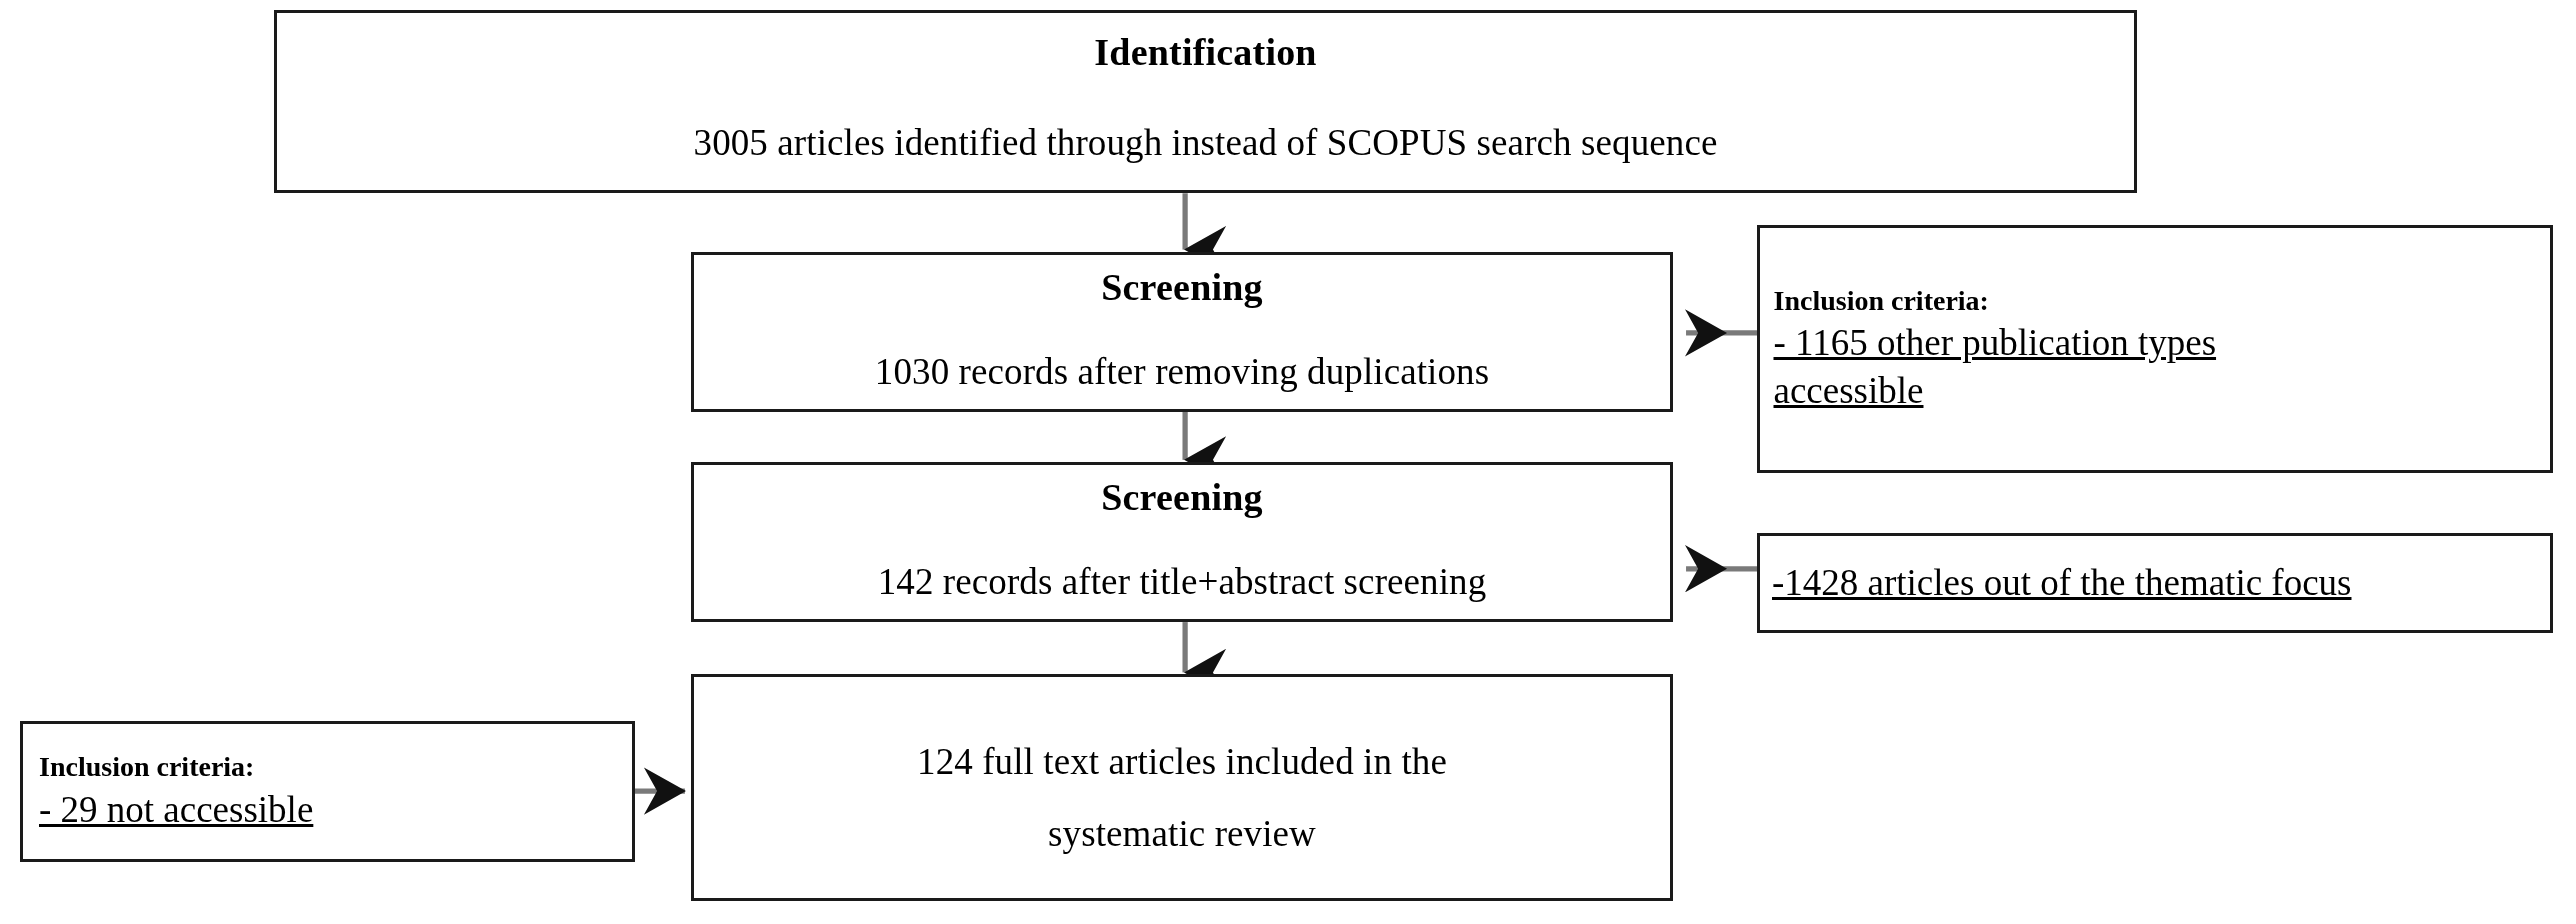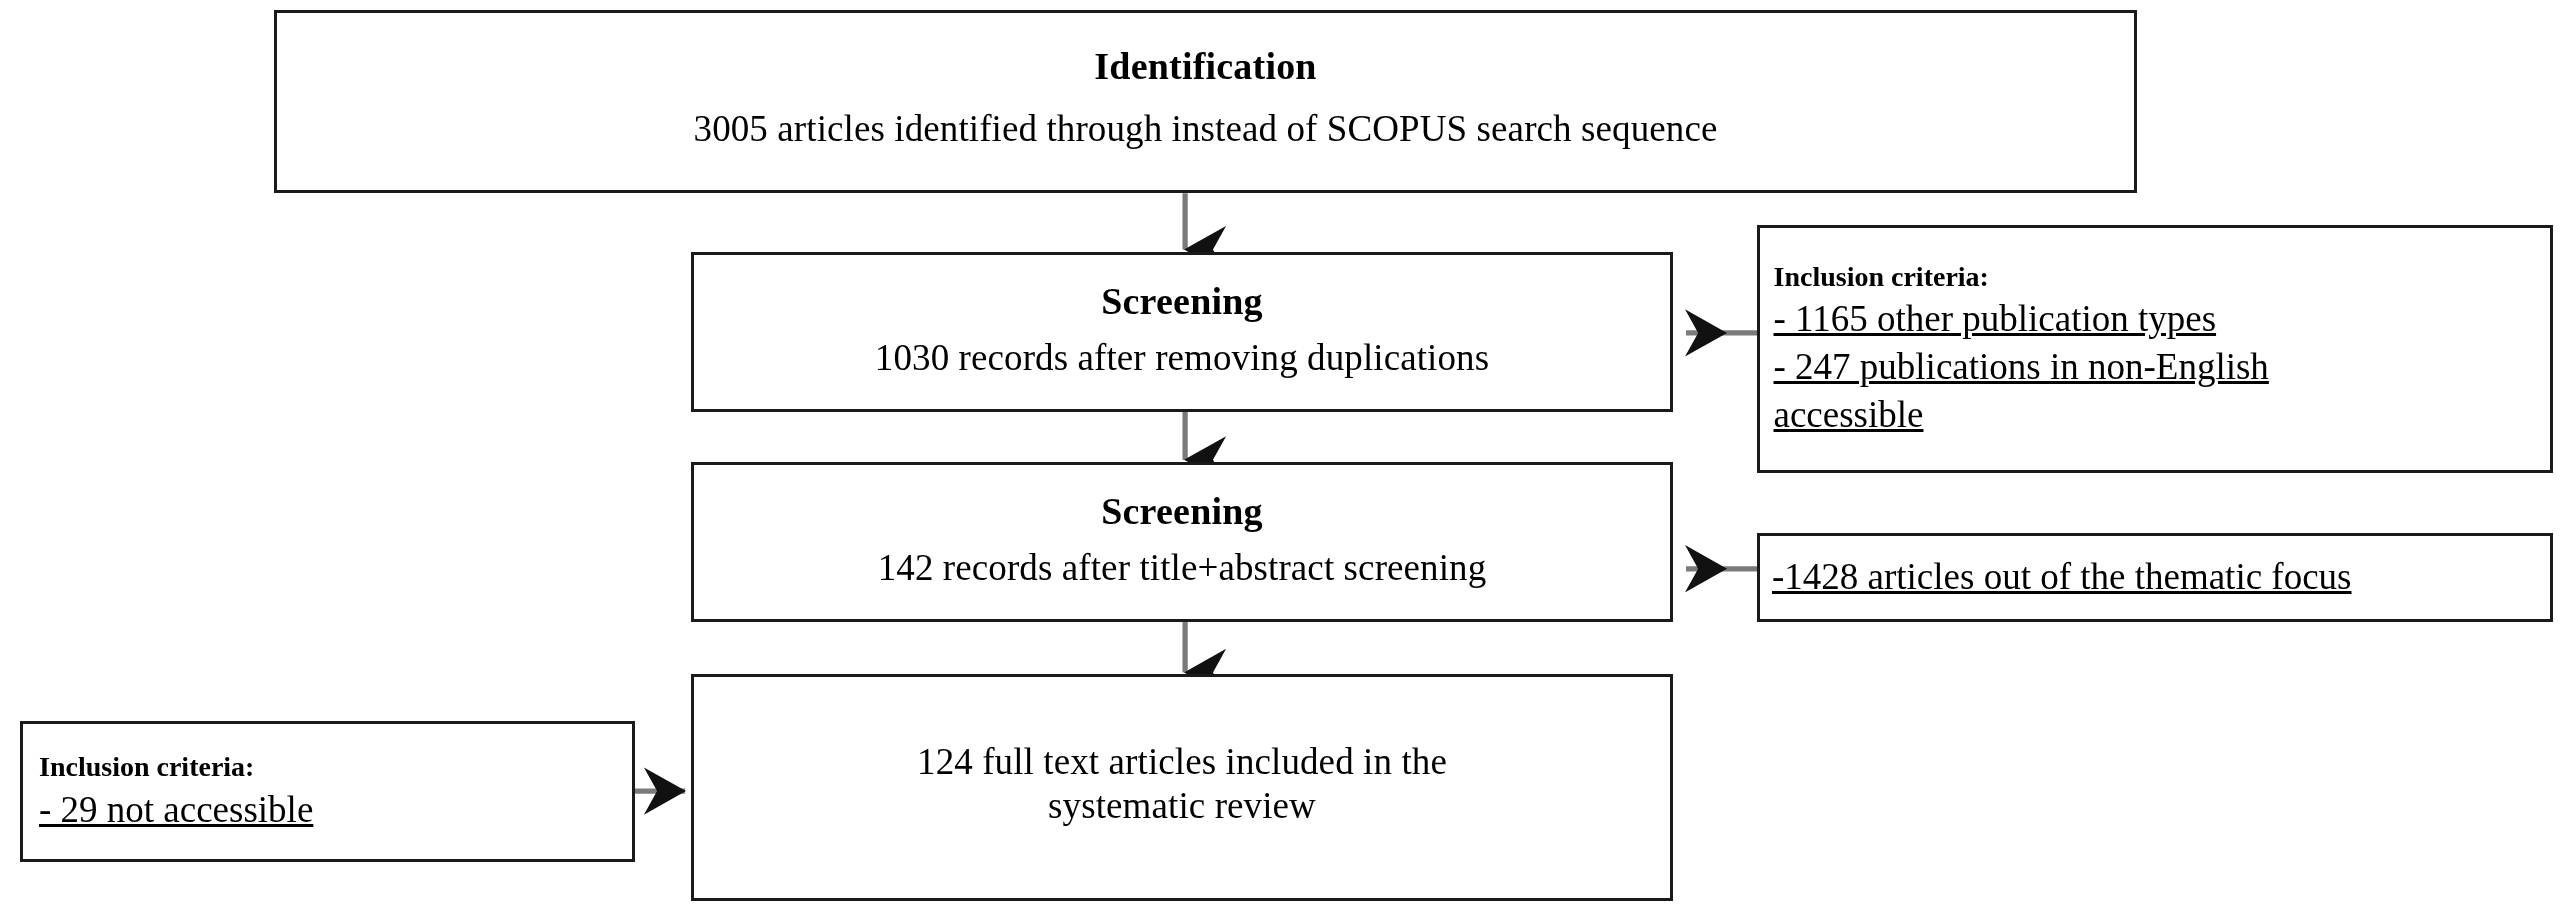--- a/index.html
+++ b/index.html
@@ -35,20 +35,21 @@
     font-weight: bold;
     font-size: 38px;
     line-height: 1.12;
     letter-spacing: 0.2px;
   }
   .box-text {
     font-weight: normal;
     font-size: 37px;
     line-height: 1.18;
     letter-spacing: 0.1px;
+    margin-top: 28px;
   }
 
   
   .crit-title {
     font-weight: bold;
     font-size: 28px;
     line-height: 1.30;
     white-space: nowrap;
   }
   .crit-line {
@@ -88,21 +89,21 @@
   #box-eligibility .box-title { margin-bottom: 22.5px; }
 
   #box-criteria-right {
     left: 1757px; top: 225px;
     width: 796px; height: 248px;
     padding: 6px 10.5px 6px 13.5px;
   }
 
   #box-thematic {
     left: 1757px; top: 533px;
-    width: 796px; height: 89px;
+    width: 796px; height: 100px;
     padding: 0 10.5px 0 12px;
     justify-content: center;
   }
   #box-thematic .crit-line { white-space: nowrap; }
 
   #box-criteria-left {
     left: 19.5px; top: 721px;
     width: 615px; height: 141px;
     padding: 4.5px 10.5px 4.5px 16.5px;
   }
@@ -163,21 +164,20 @@
   </div>
 
   <div class="box center" id="box-eligibility">
     <div class="box-text">124 full text articles included in the</div>
     <div class="box-text">systematic review</div>
   </div>
 
   <div class="box left" id="box-criteria-right">
     <div class="crit-title">Inclusion criteria:</div>
     <div class="crit-line">- 1165 other publication types</div>
-    <div class="crit-line">- 247 publications in non-English</div>
     <div class="crit-line">accessible</div>
   </div>
 
   <div class="box left" id="box-thematic">
     <div class="crit-line">-1428 articles out of the thematic focus</div>
   </div>
 
   <div class="box left" id="box-criteria-left">
     <div class="crit-title">Inclusion criteria:</div>
     <div class="crit-line">- 29 not accessible</div>

